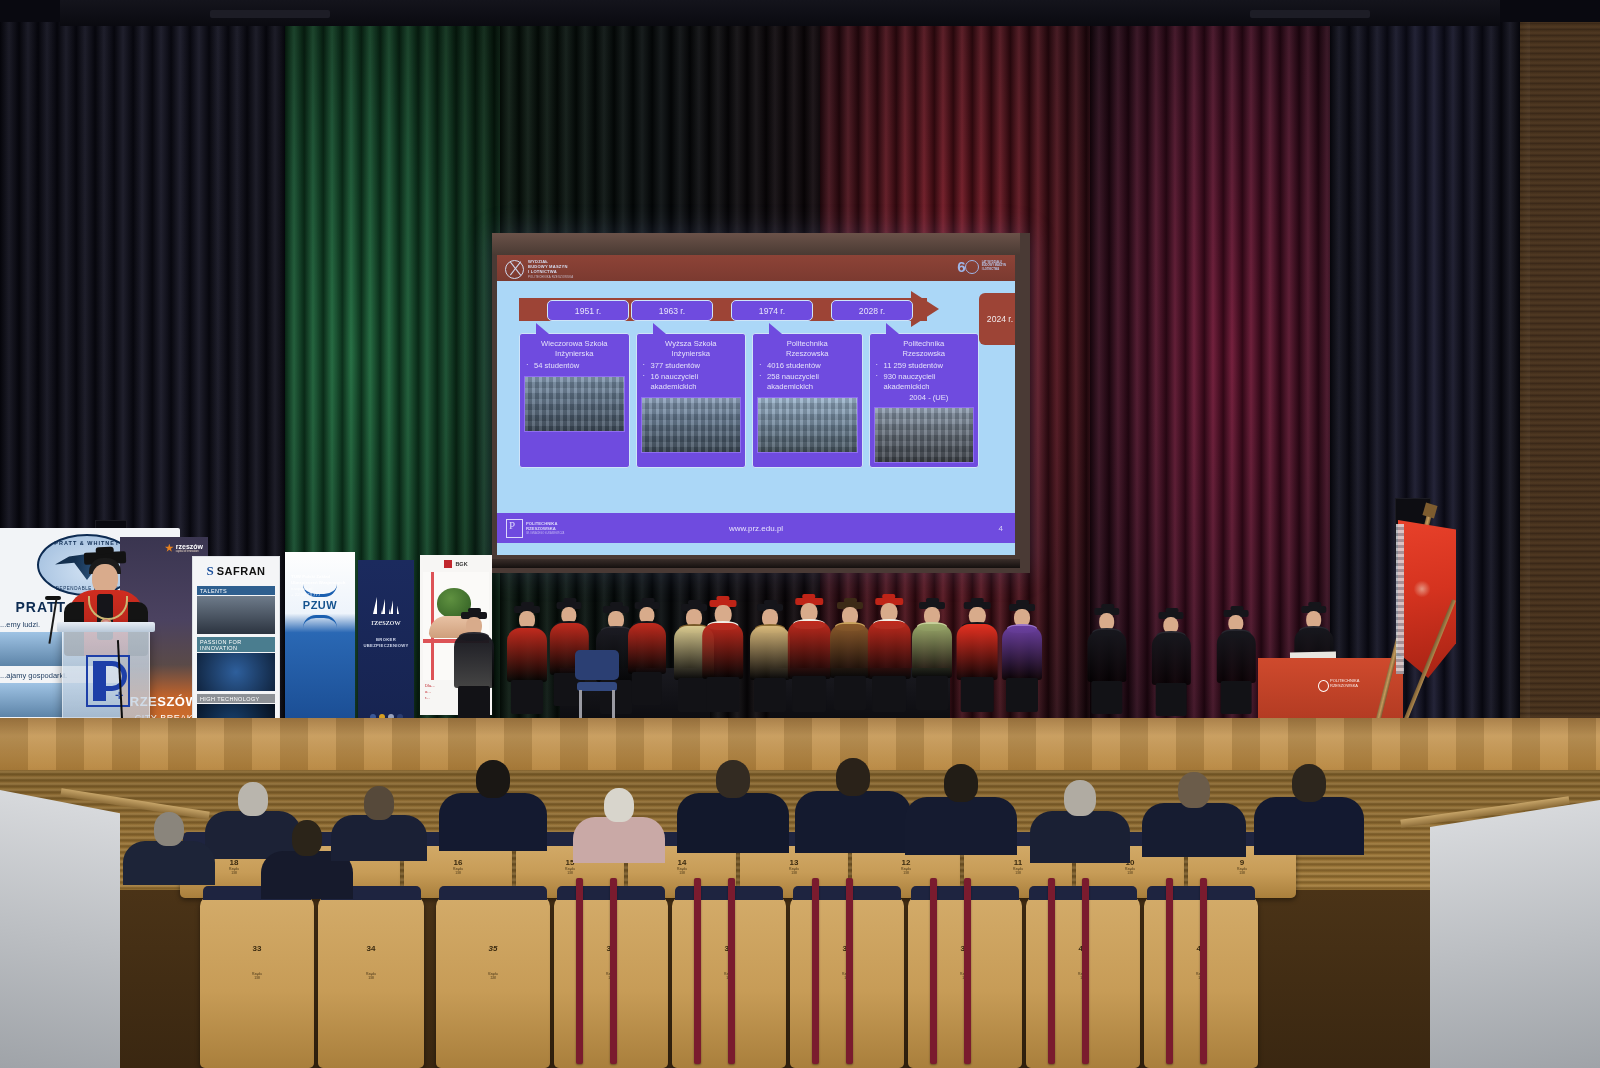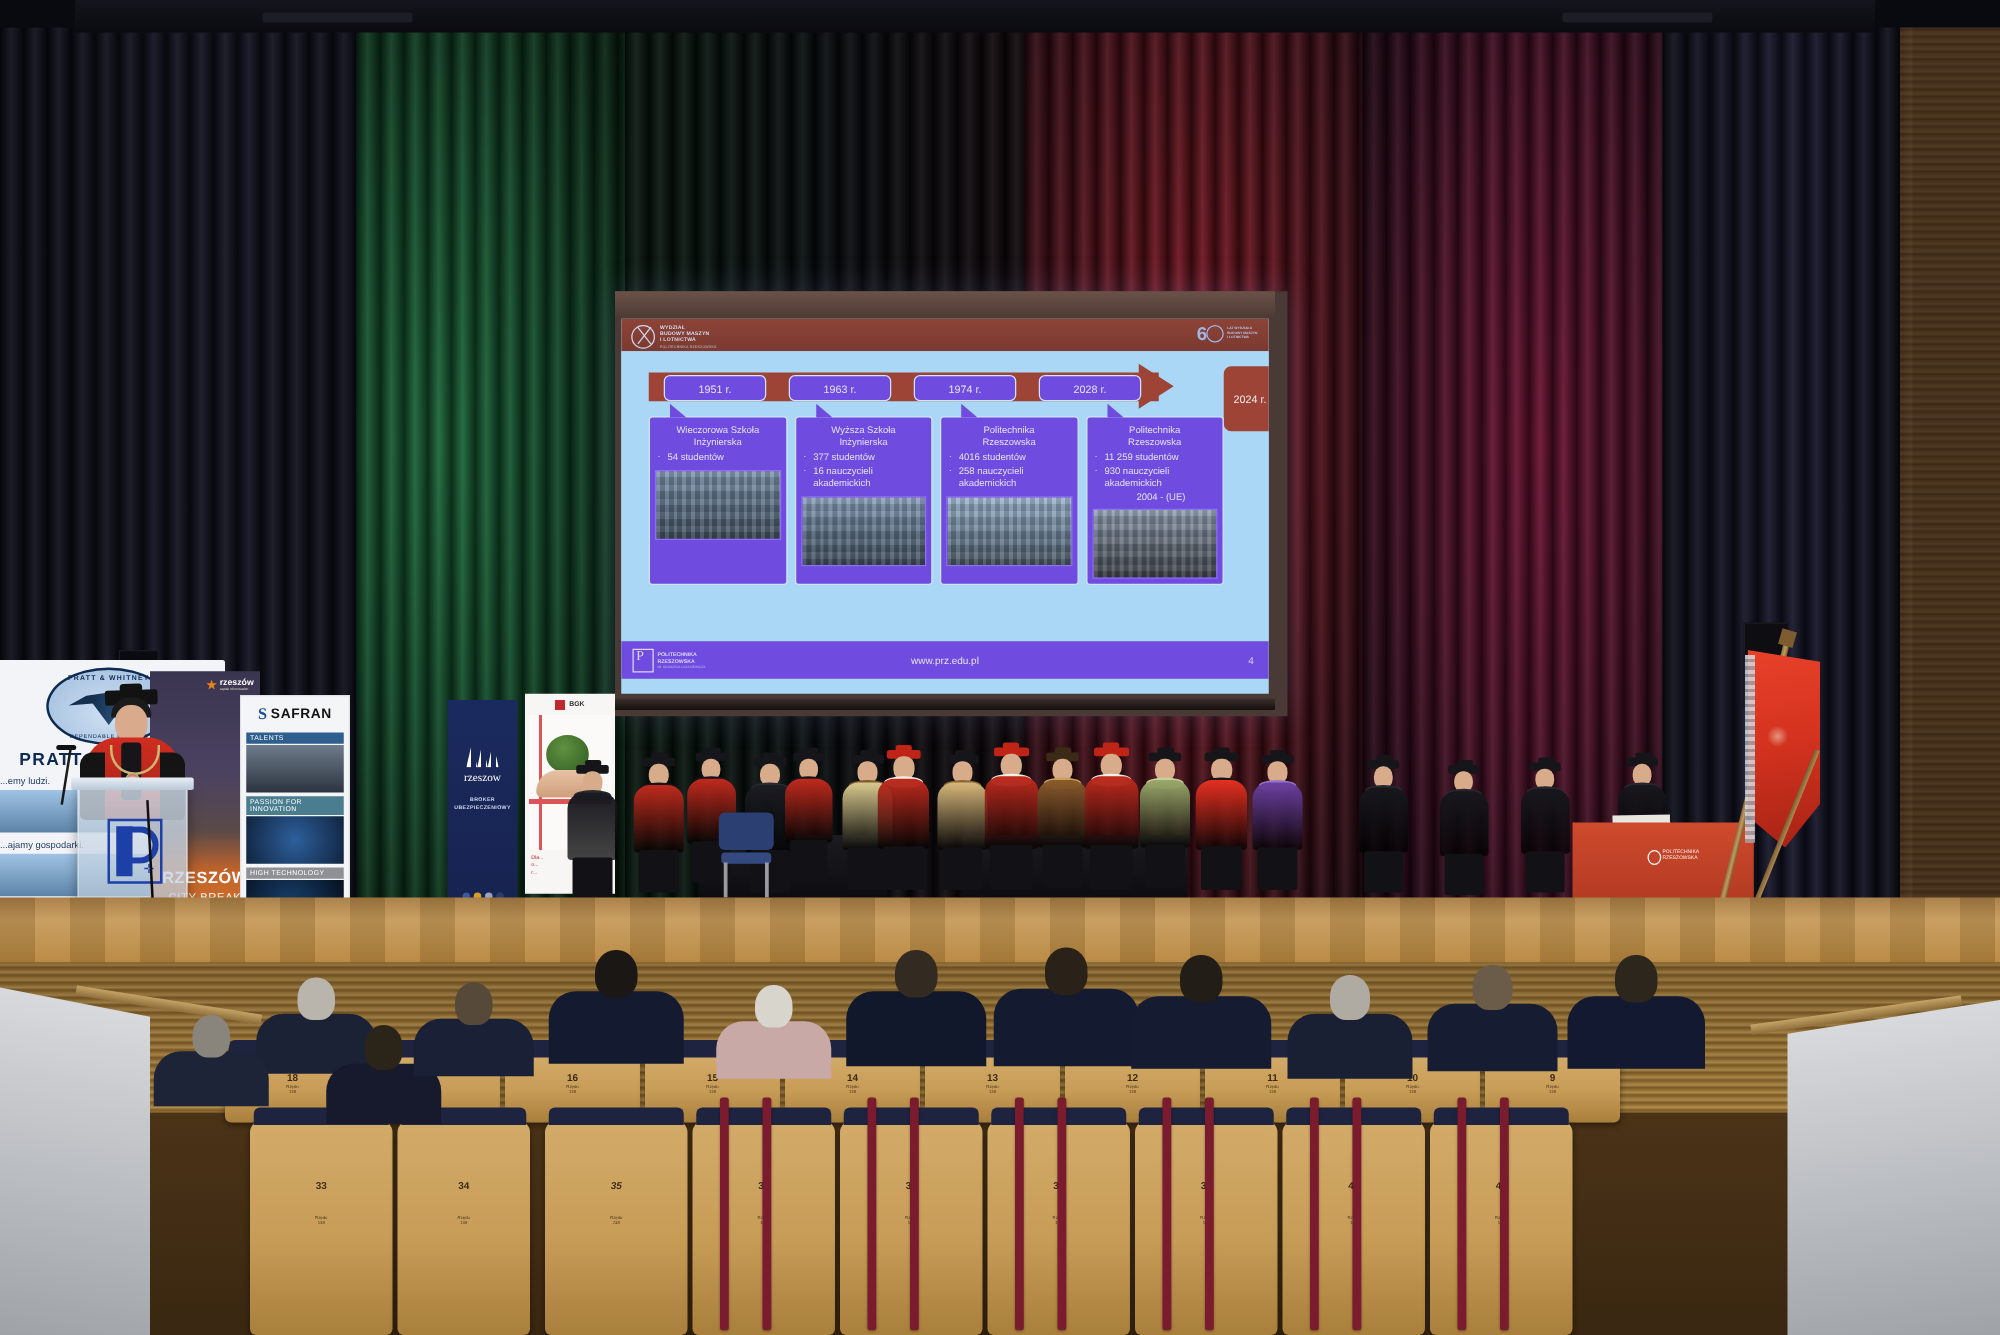--- a/index.html
+++ b/index.html
@@ -51,21 +51,21 @@
   .anniv-txt{font-size:2.7px;line-height:3.4px;color:#b9c7ea;font-weight:700;}
   .slide-title{background:#6f4bdf;color:#e9e6fb;text-align:center;font-size:11.5px;padding:5px 0 6px;letter-spacing:.1px;}
   .slide-body{position:relative;height:232px;background:#abd7f7;}
 
   .arrow-band{position:absolute;left:22px;top:10px;width:448px;height:36px;}
   .arrow-shaft{position:absolute;left:0;top:7px;width:408px;height:23px;background:#9d4436;}
   .arrow-head{position:absolute;left:392px;top:0;width:0;height:0;
     border-top:18px solid transparent;border-bottom:18px solid transparent;border-left:28px solid #9d4436;}
   .yearbox{position:absolute;top:9px;height:19px;background:#6f4bdf;border:1.3px solid #cfe4f8;border-radius:5px;
     color:#e6e3fb;font-size:8.6px;display:flex;align-items:center;justify-content:center;}
-  .yb0{left:12px;width:80px;}
+  .yb0{left:28px;width:80px;}
   .yb1{left:112px;width:80px;}
   .yb2{left:212px;width:80px;}
   .yb3{left:312px;width:80px;}
   .endbox{position:absolute;left:460px;top:2px;width:42px;height:52px;background:#9d4436;border-radius:6px;
     color:#f1e9ea;font-size:8.6px;display:flex;align-items:center;justify-content:center;}
 
   .cards{position:absolute;left:22px;top:52px;width:460px;display:flex;gap:6px;}
   .card{width:108px;background:#6f4bdf;border:1.1px solid #cfe4f8;border-radius:3px;padding:5px 4px 4px;position:relative;}
   .card:before{content:"";position:absolute;left:16px;top:-11px;border-left:13px solid #6f4bdf;
     border-top:11px solid transparent;border-bottom:0 solid transparent;}
@@ -431,20 +431,37 @@
     </div>
     <div class="sf-cap">TALENTS</div>
     <div class="sf-img"></div>
     <div class="sf-cap g">PASSION FOR INNOVATION</div>
     <div class="sf-img b"></div>
     <div class="sf-cap k">HIGH TECHNOLOGY</div>
     <div class="sf-img c"></div>
     <div class="sf-qr"></div>
   </div>
 
+  <div class="banner b-pzuw">
+    <div class="pz-arcs">
+      <div class="pz-arc"></div>
+      <div class="pz-name">PZUW</div>
+      <div class="pz-arc up"></div>
+    </div>
+    <div class="pz-desc">
+      <div>TUW Polski Zakład</div>
+      <div>Ubezpieczeń Wzajemnych</div>
+      <div class="thin">tuwpzuw.pl</div>
+      <div class="thin">+ 22 58 23 777</div>
+    </div>
+    <div class="pz-icons">
+        <i></i>
+        <i></i>
+      </div>
+  </div>
 
   <div class="banner b-mentor">
     <div class="mt-mark"></div>
     <div class="mt-name">rzeszow</div>
     <div class="mt-sub">
       <div>BROKER</div>
       <div>UBEZPIECZENIOWY</div>
     </div>
     <div class="mt-soc">
         <i></i>

